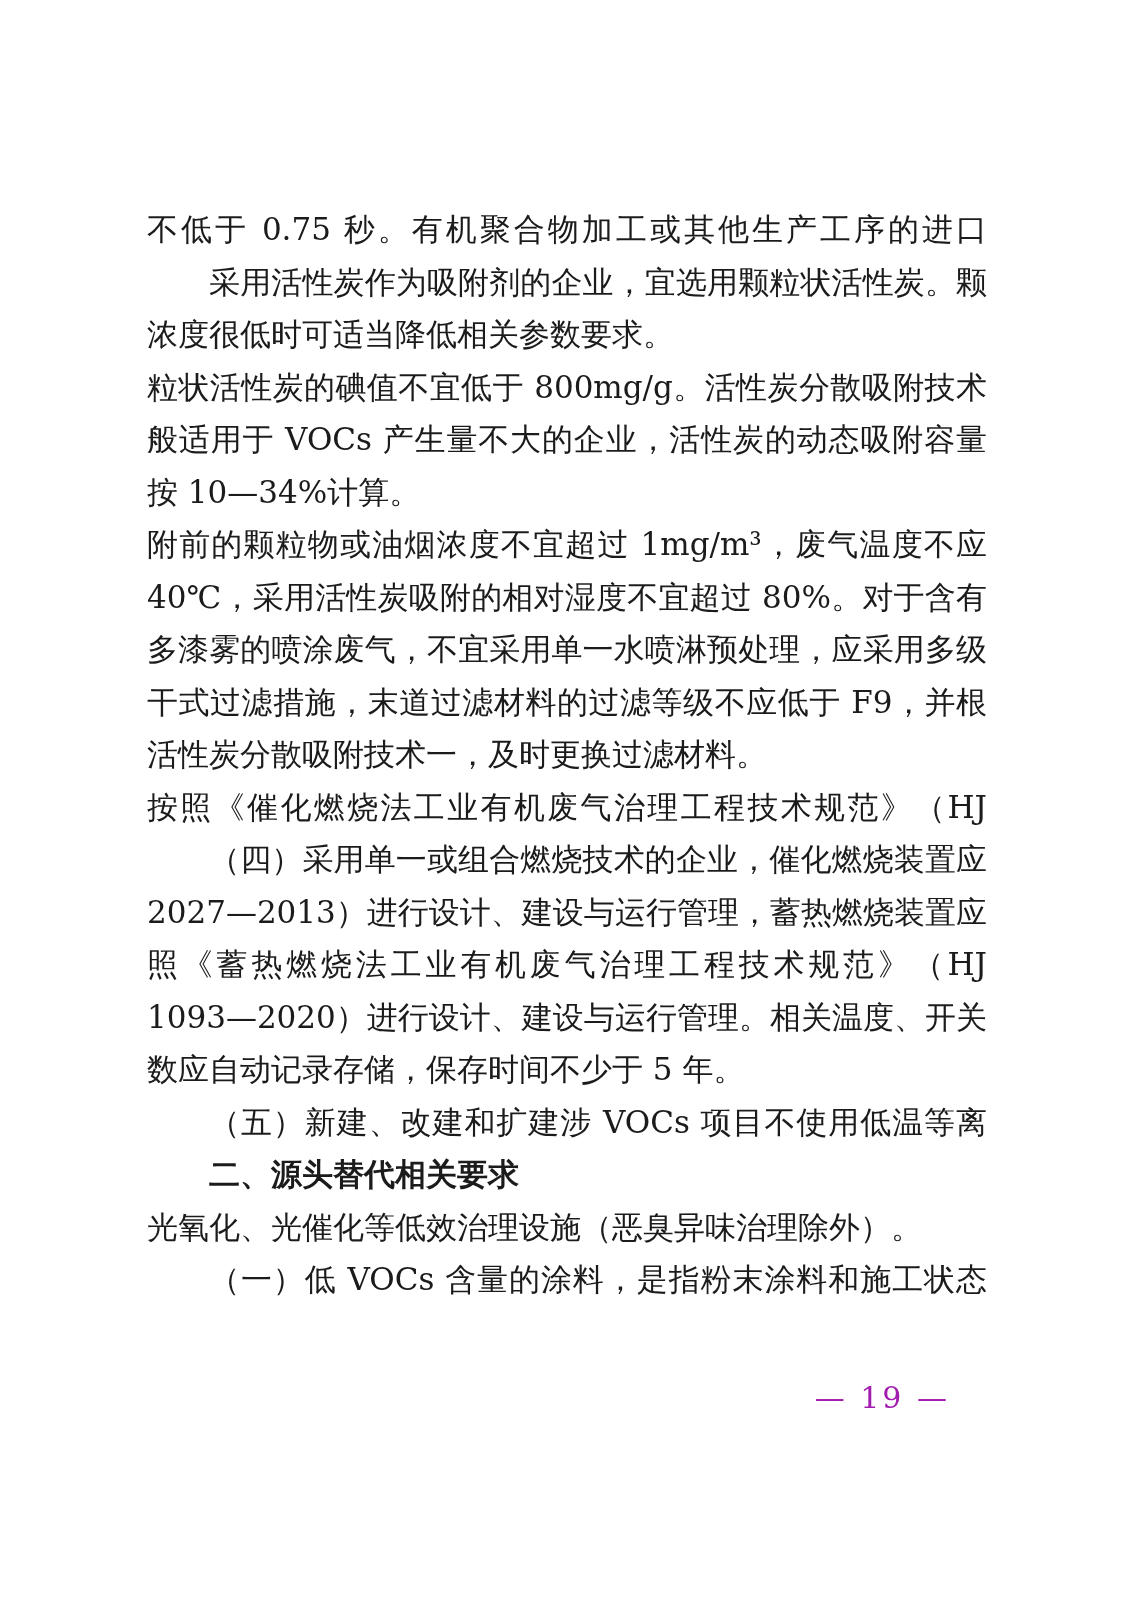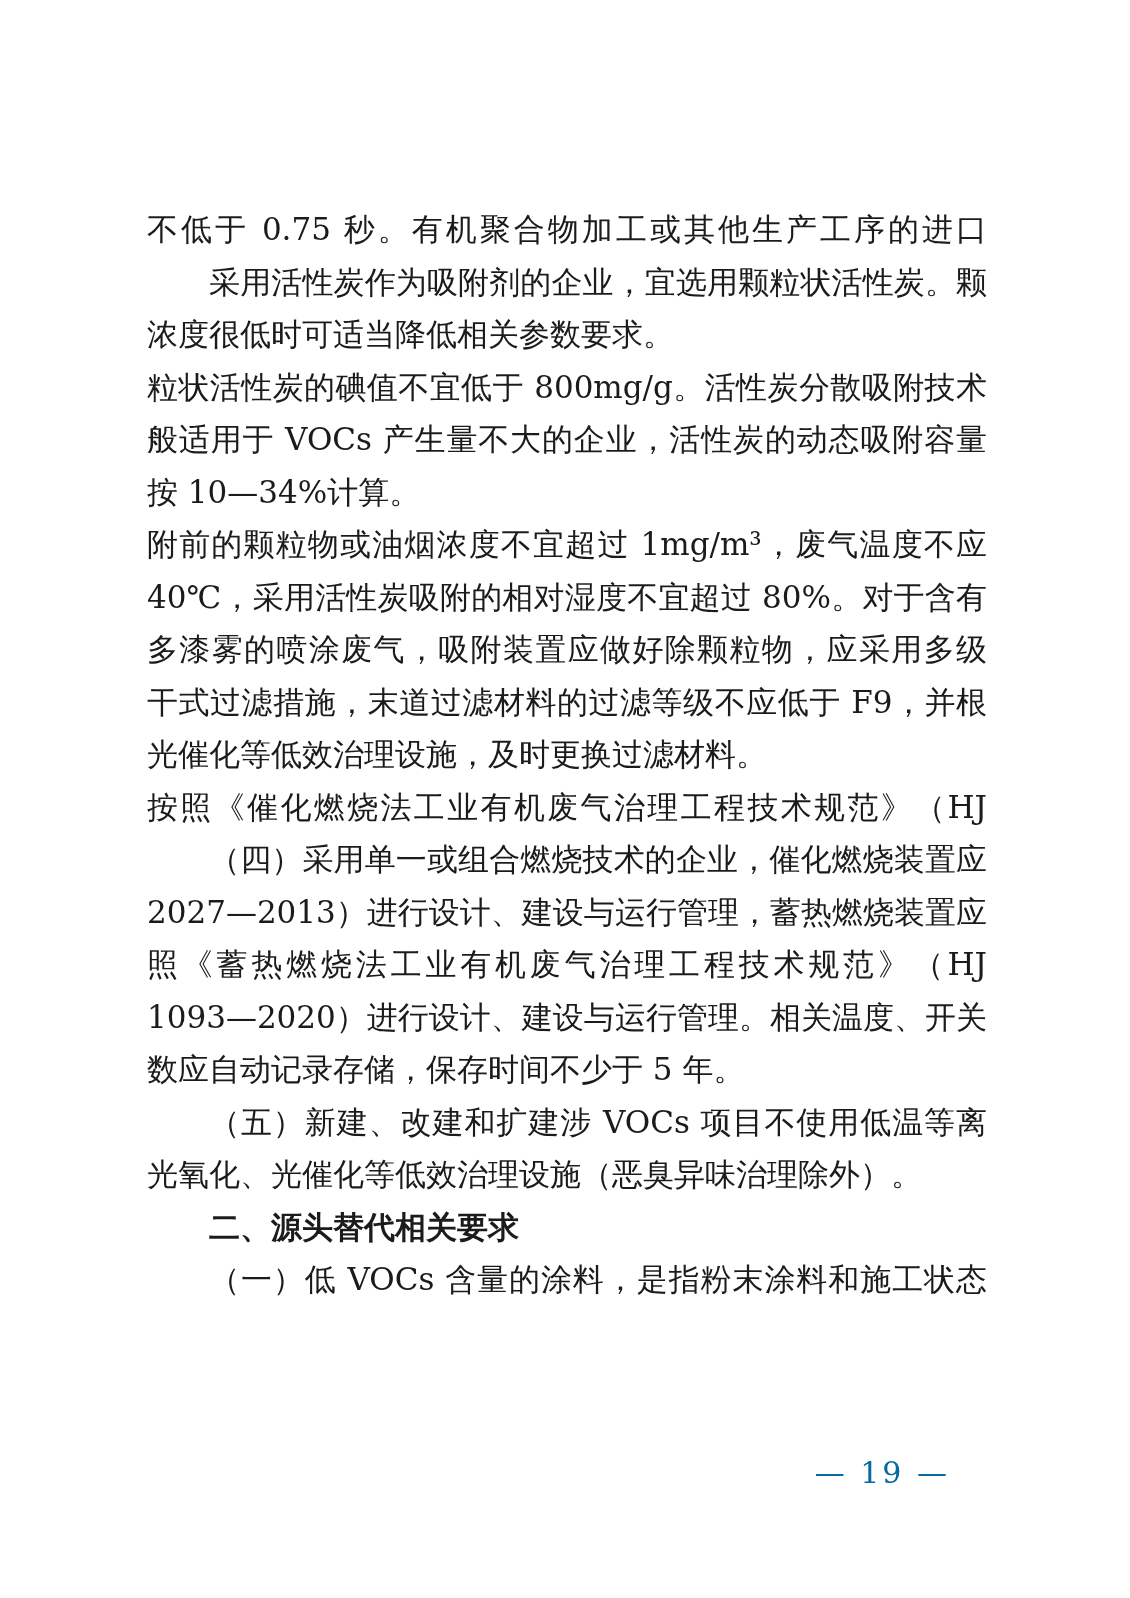--- a/index.html
+++ b/index.html
@@ -30,50 +30,50 @@
   .ln.end { text-align-last: left; }
   .ln.indent { text-indent: 62px; }
   .ln.heading {
     font-family: "DejaVu Sans", "Liberation Sans", sans-serif;
     font-weight: bold;
     text-align-last: left;
     font-size: 31px;
   }
   .pageno {
     position: absolute;
-    top: 1456px;
+    top: 1381px;
     right: 180px;
     font-size: 30px;
     line-height: 34px;
     letter-spacing: 3px;
-    color: #0369a1;
+    color: #a21caf;
   }
 </style>
 </head>
 <body>
 
 <div class="page">
   <div class="content">
     <div class="ln">不低于 0.75 秒。有机聚合物加工或其他生产工序的进口 VOCs</div>
     <div class="ln indent">采用活性炭作为吸附剂的企业，宜选用颗粒状活性炭。颗</div>
     <div class="ln end">浓度很低时可适当降低相关参数要求。</div>
     <div class="ln">粒状活性炭的碘值不宜低于 800mg/g。活性炭分散吸附技术一</div>
     <div class="ln">般适用于 VOCs 产生量不大的企业，活性炭的动态吸附容量宜</div>
     <div class="ln end">按 10—34%计算。</div>
     <div class="ln">附前的颗粒物或油烟浓度不宜超过 1mg/m³，废气温度不应超过</div>
     <div class="ln">40℃，采用活性炭吸附的相对湿度不宜超过 80%。对于含有较</div>
-    <div class="ln">多漆雾的喷涂废气，吸附装置应做好除颗粒物，应采用多级</div>
+    <div class="ln">多漆雾的喷涂废气，不宜采用单一水喷淋预处理，应采用多级</div>
     <div class="ln">干式过滤措施，末道过滤材料的过滤等级不应低于 F9，并根据</div>
-    <div class="ln end">光催化等低效治理设施，及时更换过滤材料。</div>
+    <div class="ln end">活性炭分散吸附技术一，及时更换过滤材料。</div>
     <div class="ln">按照《催化燃烧法工业有机废气治理工程技术规范》（HJ</div>
     <div class="ln indent">（四）采用单一或组合燃烧技术的企业，催化燃烧装置应</div>
     <div class="ln">2027—2013）进行设计、建设与运行管理，蓄热燃烧装置应按</div>
     <div class="ln">照《蓄热燃烧法工业有机废气治理工程技术规范》（HJ</div>
     <div class="ln">1093—2020）进行设计、建设与运行管理。相关温度、开关参</div>
     <div class="ln end">数应自动记录存储，保存时间不少于 5 年。</div>
     <div class="ln indent">（五）新建、改建和扩建涉 VOCs 项目不使用低温等离子、</div>
+    <div class="ln indent heading">二、源头替代相关要求</div>
     <div class="ln end">光氧化、光催化等低效治理设施（恶臭异味治理除外）。</div>
-    <div class="ln indent heading">二、源头替代相关要求</div>
     <div class="ln indent">（一）低 VOCs 含量的涂料，是指粉末涂料和施工状态下</div>
   </div>
 
   <div class="pageno">— 19 —</div>
 </div>
 
 </body></html>

